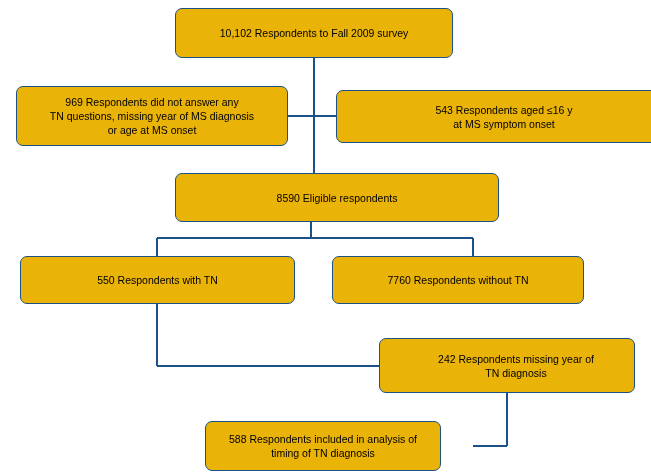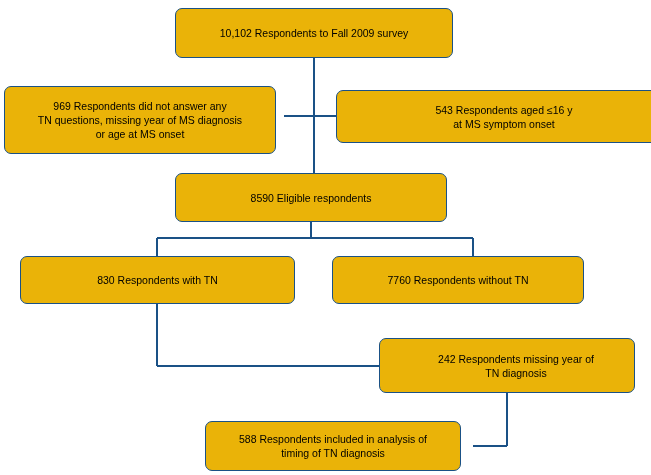--- a/index.html
+++ b/index.html
@@ -67,46 +67,46 @@
 
       <line x1="507" y1="393" x2="507" y2="446"></line>
       <line x1="507" y1="446" x2="473" y2="446"></line>
     </g>
   </svg>
 
   <div class="node" style="left:175px; top:8px; width:278px; height:50px;">
     <span>10,102 Respondents to Fall 2009 survey</span>
   </div>
 
-  <div class="node" style="left:4px; top:86px; width:272px; height:68px;">
+  <div class="node" style="left:16px; top:86px; width:272px; height:60px;">
     <span>969 Respondents did not answer any
 TN questions, missing year of MS diagnosis
 or age at MS onset</span>
   </div>
 
   <div class="node" style="left:336px; top:90px; width:336px; height:53px;">
     <span>543 Respondents aged ≤16 y
 at MS symptom onset</span>
   </div>
 
-  <div class="node" style="left:175px; top:173px; width:272px; height:49px;">
+  <div class="node" style="left:175px; top:173px; width:324px; height:49px;">
     <span>8590 Eligible respondents</span>
   </div>
 
   <div class="node" style="left:20px; top:256px; width:275px; height:48px;">
-    <span>830 Respondents with TN</span>
+    <span>550 Respondents with TN</span>
   </div>
 
   <div class="node" style="left:332px; top:256px; width:252px; height:48px;">
     <span>7760 Respondents without TN</span>
   </div>
 
   <div class="node" style="left:379px; top:338px; width:256px; height:55px;padding-left:24px;">
     <span>242 Respondents missing year of
 TN diagnosis</span>
   </div>
 
-  <div class="node" style="left:205px; top:421px; width:256px; height:50px;text-align:center;">
+  <div class="node" style="left:205px; top:421px; width:236px; height:50px;text-align:center;">
     <span>588 Respondents included in analysis of
 timing of TN diagnosis</span>
   </div>
 
 </div>
 
 </body></html>

